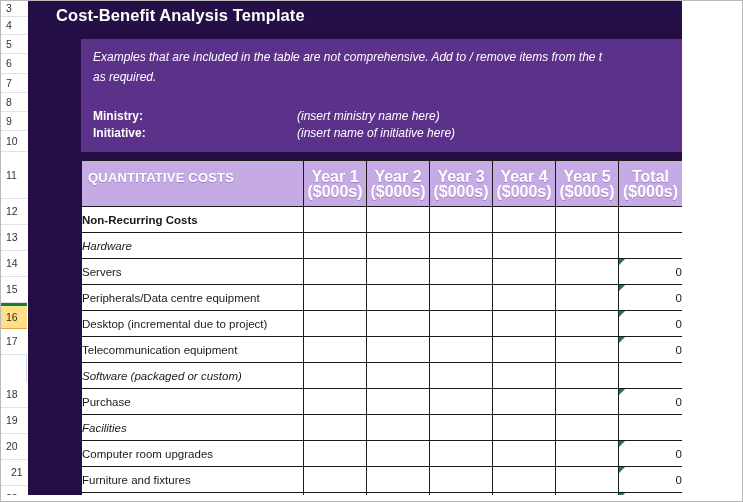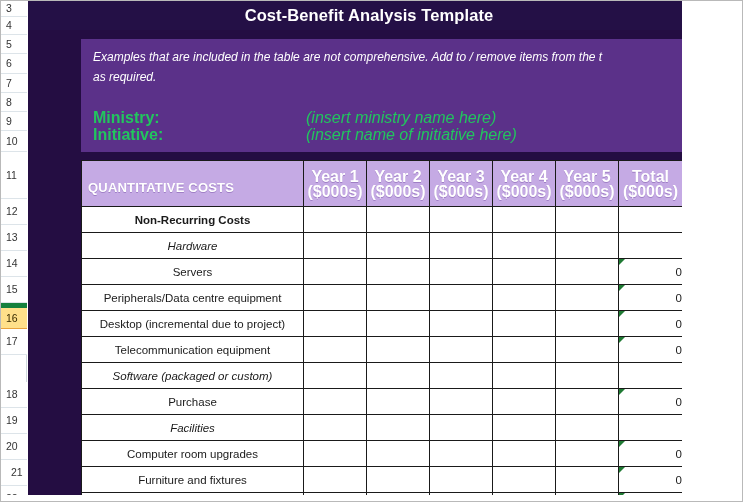--- a/index.html
+++ b/index.html
@@ -39,21 +39,21 @@
     padding-left: 5px;
     line-height: 1;
     display: flex;
     align-items: center;
     background: #ffffff;
     font-family: "Liberation Sans", sans-serif;
   }
   .rowhead.sel {
     background: #ffe08a;
     border-bottom: 1px solid #e8a33d;
-    border-top: 5px solid #15803d;
+    border-top: 3px solid #15803d;
     color: #3a2c00;
     font-weight: 400;
   }
 
   
   #sheet {
     position: absolute;
     left: 27px; top: 0;
     width: 654px; height: 494px;
     background: #240d42;
@@ -77,21 +77,21 @@
   }
 
   
   #title-band {
     position: absolute;
     left: 0; top: 0;
     width: 654px; height: 29px;
     background: #241046;
     display: flex;
     align-items: center;
-    justify-content: center;
+    justify-content: flex-start;
   }
   #title-band .t {
     color: #ffffff;
     font-size: 16.5px;
     font-weight: bold;
     letter-spacing: .1px;
     white-space: nowrap;
     margin-left: 28px;
   }
 
@@ -113,30 +113,30 @@
     white-space: nowrap;
     overflow: hidden;
   }
   #note-text .l2 { display: block; }
 
   .kv-row {
     position: absolute;
     left: 12px;
     width: 580px;
     height: 17px;
-    color: #22c55e;
-    font-size: 16px;
+    color: #ffffff;
+    font-size: 12px;
   }
   .kv-row .k {
     position: absolute; left: 0; top: 0;
     font-weight: bold;
     white-space: nowrap;
   }
   .kv-row .v {
-    position: absolute; left: 213px; top: 0;
+    position: absolute; left: 204px; top: 0;
     font-style: italic;
     white-space: nowrap;
   }
   #kv-ministry   { top: 70px; }
   #kv-initiative { top: 87px; }
 
   
   #table-wrap {
     position: absolute;
     left: 53px; top: 159px;
@@ -171,29 +171,29 @@
     vertical-align: middle;
     text-align: center;
     line-height: 15px;
     font-size: 16px;
     text-shadow: 0 1px 0 rgba(90,50,140,.35);
   }
   table#grid thead th.h-label {
     text-align: left;
     padding-left: 6px;
     vertical-align: top;
-    padding-top: 19px;
+    padding-top: 9px;
     font-size: 13px;
     letter-spacing: .2px;
   }
   table#grid thead th .u2 { display: block; }
 
   
   td.lbl {
-    text-align: center;
+    text-align: left;
     padding-left: 4px;
     white-space: nowrap;
     font-size: 11.5px;
     margin-top: 28px;
   }
   td.lbl.bold  { font-weight: bold; }
   td.lbl.ital  { font-style: italic; }
 
   
   td.num {

